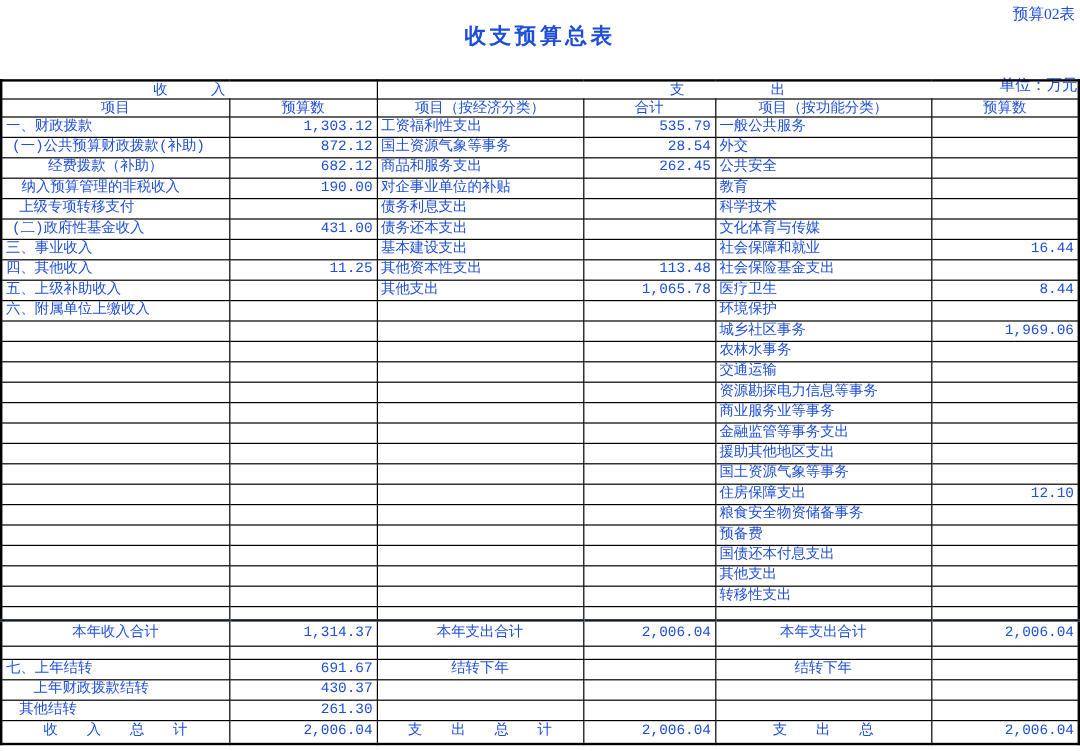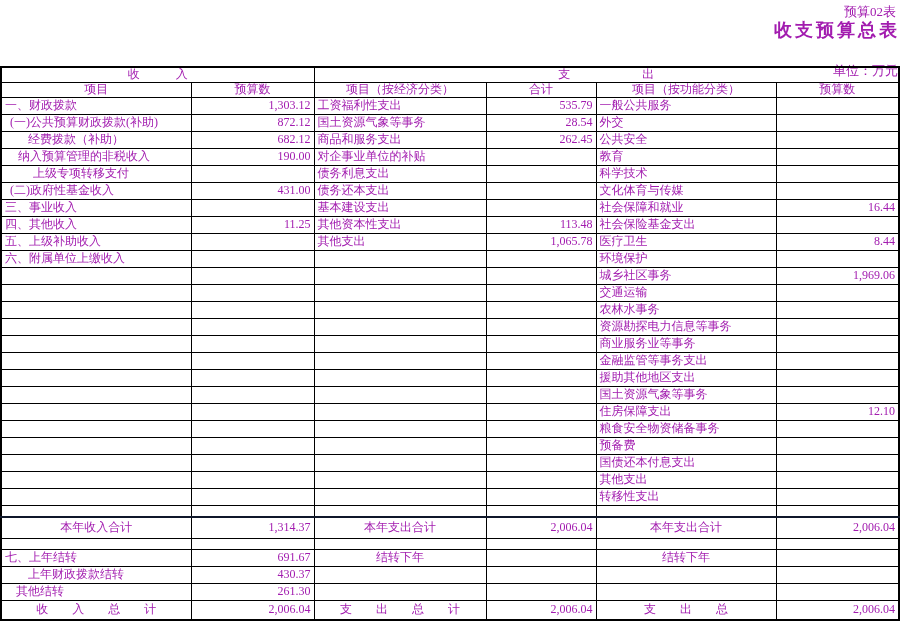--- a/index.html
+++ b/index.html
@@ -1,36 +1,36 @@
 <!DOCTYPE html>
 <html><head>
 <meta charset="utf-8">
 <style>
   html,body{margin:0;padding:0;background:#fff;}
   .page{
     position:relative;width:900px;height:626px;background:#ffffff;
-    font-family:"Liberation Serif","DejaVu Serif",serif;color:#a21caf;overflow:hidden;
+    font-family:"Liberation Serif","DejaVu Serif",serif;color:#1d4ed8;overflow:hidden;
   }
   .table-code{position:absolute;top:3px;right:4px;font-size:13px;}
-  .title{position:absolute;top:18px;left:0;width:100%;text-align:right;
+  .title{position:absolute;top:18px;left:0;width:100%;text-align:center;
     font-size:18px;font-weight:bold;letter-spacing:3px;margin:0;}
   .unit{position:absolute;top:62px;right:2px;font-size:13px;}
   table.budget{
     position:absolute;top:66px;left:0;width:898px;
     border-collapse:collapse;table-layout:fixed;font-size:12px;
     border:2px solid #000;
   }
   table.budget th,table.budget td{
     border:1px solid #000;padding:0 3px;margin:0;
     white-space:nowrap;overflow:hidden;vertical-align:middle;
     font-weight:normal;line-height:1.15;
   }
   thead tr{height:15px;}
   thead th{text-align:center;}
-  tbody tr{height:17px;}
+  tbody tr{height:17px;font-family:Liberation Mono, monospace;}
   .a-l{text-align:left;}
   .a-r{text-align:right;}
   .a-c{text-align:center;}
   tr.thick-top td{border-top:2px solid #0f172a;}
 </style>
 </head>
 <body>
 
 <div class="page">
   <div class="table-code">预算02表</div>
@@ -71,37 +71,37 @@
         </tr>
         <tr>
           <td class="a-l" style="padding-left: 8px;">(一)公共预算财政拨款(补助)</td>
           <td class="a-r">872.12</td>
           <td class="a-l">国土资源气象等事务</td>
           <td class="a-r">28.54</td>
           <td class="a-l">外交</td>
           <td class="a-l"></td>
         </tr>
         <tr>
-          <td class="a-l" style="padding-left: 26px;">经费拨款（补助）</td>
+          <td class="a-l" style="padding-left: 38px;">经费拨款（补助）</td>
           <td class="a-r">682.12</td>
           <td class="a-l">商品和服务支出</td>
           <td class="a-r">262.45</td>
           <td class="a-l">公共安全</td>
           <td class="a-l"></td>
         </tr>
         <tr>
           <td class="a-l" style="padding-left: 16px;">纳入预算管理的非税收入</td>
           <td class="a-r">190.00</td>
           <td class="a-l">对企事业单位的补贴</td>
           <td class="a-l"></td>
           <td class="a-l">教育</td>
           <td class="a-l"></td>
         </tr>
         <tr>
-          <td class="a-l" style="padding-left: 31px;">上级专项转移支付</td>
+          <td class="a-l" style="padding-left: 14px;">上级专项转移支付</td>
           <td class="a-l"></td>
           <td class="a-l">债务利息支出</td>
           <td class="a-l"></td>
           <td class="a-l">科学技术</td>
           <td class="a-l"></td>
         </tr>
         <tr>
           <td class="a-l" style="padding-left: 8px;">(二)政府性基金收入</td>
           <td class="a-r">431.00</td>
           <td class="a-l">债务还本支出</td>
@@ -147,29 +147,29 @@
           <td class="a-l"></td>
           <td class="a-l"></td>
           <td class="a-l">城乡社区事务</td>
           <td class="a-r">1,969.06</td>
         </tr>
         <tr>
           <td class="a-l"></td>
           <td class="a-l"></td>
           <td class="a-l"></td>
           <td class="a-l"></td>
+          <td class="a-l">农林水事务</td>
+          <td class="a-l"></td>
+        </tr>
+        <tr>
+          <td class="a-l"></td>
+          <td class="a-l"></td>
+          <td class="a-l"></td>
+          <td class="a-l"></td>
           <td class="a-l">交通运输</td>
-          <td class="a-l"></td>
-        </tr>
-        <tr>
-          <td class="a-l"></td>
-          <td class="a-l"></td>
-          <td class="a-l"></td>
-          <td class="a-l"></td>
-          <td class="a-l">农林水事务</td>
           <td class="a-l"></td>
         </tr>
         <tr>
           <td class="a-l"></td>
           <td class="a-l"></td>
           <td class="a-l"></td>
           <td class="a-l"></td>
           <td class="a-l">资源勘探电力信息等事务</td>
           <td class="a-l"></td>
         </tr>

